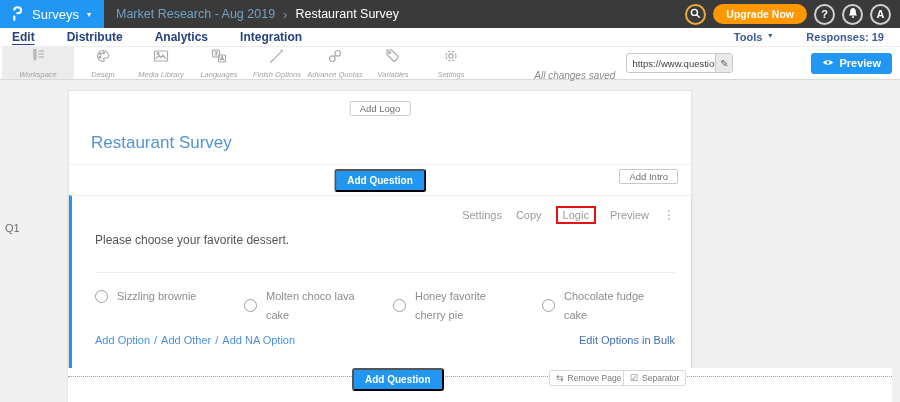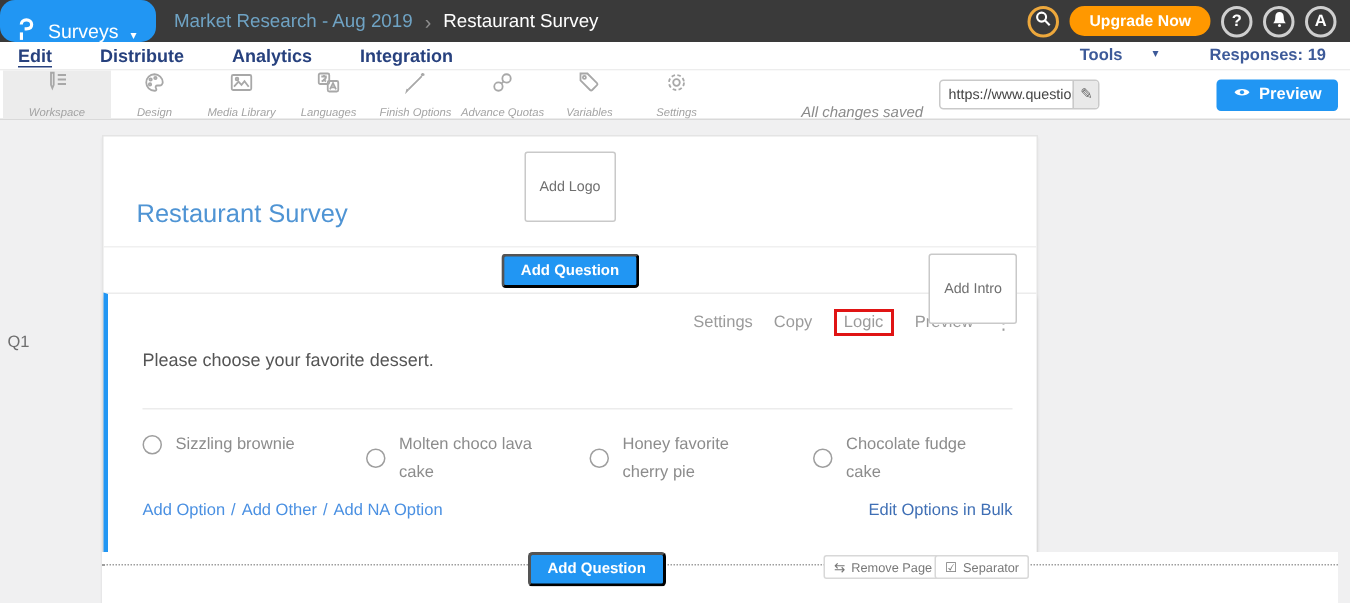--- a/index.html
+++ b/index.html
@@ -4,22 +4,22 @@
 <style>
   * { margin:0; padding:0; box-sizing:border-box; }
   html,body { width:900px; height:402px; }
   body {
     font-family:"Liberation Sans","DejaVu Sans",sans-serif;
     background:#f0f0f1; position:relative; overflow:hidden;
   }
   
   .topbar { position:absolute; top:0; left:0; right:0; height:28px; background:#3a3a3a;
     display:flex; align-items:center; }
-  .brand { height:100%; background:#2196f3; display:flex; align-items:flex-end; gap:8px;
-    padding:0 13px 0 10px; cursor:pointer;border-radius:10px; }
+  .brand { height:100%; background:#2196f3; display:flex; align-items:center; gap:8px;
+    padding:0 13px 0 10px; cursor:pointer; }
   .brand .logo { display:flex; align-items:center; }
   .brand .name { color:#fff; font-size:13px; }
   .caret { color:#fff; font-size:8px; }
   .breadcrumb { display:flex; align-items:center; margin-left:12px; font-size:12.5px; gap:8px; }
   .bc-parent { color:#6fa3c4; }
   .bc-sep { color:#8f8f8f; font-size:13px; }
   .bc-current { color:#fff; }
   .tb-right { margin-left:auto; display:flex; align-items:center; gap:7px; padding-right:9px; }
   .circle { width:21px; height:21px; border-radius:50%; border:2px solid #cfcfcf;
     display:flex; align-items:center; justify-content:center; color:#fff;
@@ -28,21 +28,21 @@
   .upgrade-btn { background:#ff9800; color:#fff; font-size:10.5px; font-weight:bold;
     padding:4px 13px; border-radius:12px; cursor:pointer; }
   
   .subnav { position:absolute; top:28px; left:0; right:0; height:19px; background:#fff;
     display:flex; align-items:center; padding:0 12px; border-bottom:1px solid #ededed; }
   .subnav-item { font-size:12px; font-weight:600; color:#27417e; margin-right:32px; cursor:pointer; }
   .subnav-item.active { text-decoration:underline; text-underline-offset:3px; }
   .subnav-right { margin-left:auto; display:flex; align-items:center; gap:34px;
     font-size:11px; font-weight:600; color:#3d5a99; padding-right:4px; }
   .subnav-right .caret { color:#3d5a99; }
-  .tools { display:flex; align-items:flex-start; gap:20px; cursor:pointer; }
+  .tools { display:flex; align-items:flex-start; gap:6px; cursor:pointer; }
   
   .toolbar { position:absolute; top:47px; left:0; right:0; height:33px; background:#fff;
     border-bottom:1px solid #d9d9d9; display:flex; align-items:stretch; padding-left:2px; }
   .tool { width:58px; display:flex; flex-direction:column; align-items:center;
     justify-content:center; gap:2px; cursor:pointer; }
   .tool.active { background:#ececec; width:72px; }
   .tool .tlabel { font-size:7.5px; color:#a3a3a3; white-space:nowrap;font-style:italic; }
   .tool svg { stroke:#a8a8a8; fill:none; stroke-width:1.2; }
   .toolbar-right { margin-left:auto; display:flex; align-items:center; padding-right:8px; }
   .saved { font-size:10px; font-style:italic; color:#8a8a8a; margin-right:11px;margin-top:24px; }
@@ -54,21 +54,21 @@
     display:flex; align-items:center; justify-content:center; font-size:10px; color:#666; cursor:pointer; }
   .preview-btn { margin-left:78px; height:21px; background:#2196f3; color:#fff; font-size:11px;
     font-weight:bold; border-radius:3px; padding:0 11px; display:flex; align-items:center;
     gap:5px; cursor:pointer; }
   
   .qnum { position:absolute; left:5px; top:222px; font-size:11px; color:#6e6e6e; }
   .card { position:absolute; left:68px; top:90px; width:624px; background:#fff;
     border:1px solid #e4e4e4; box-shadow:0 1px 2px rgba(0,0,0,.06); }
   .logo-row { height:34px; position:relative; }
   .ghost-btn { border:1px solid #c9c9c9; background:#fff; color:#6f6f6f; font-size:9.5px;
-    padding:17px 9px; border-radius:2px; cursor:pointer; white-space:nowrap; }
+    padding:1px 9px; border-radius:2px; cursor:pointer; white-space:nowrap; }
   .add-logo { position:absolute; left:50%; transform:translateX(-50%); top:10px; }
   .survey-title { margin:8px 0 0 22px; font-size:17px; color:#4f94d4; }
   .title-divider { border-top:1px solid #f0f0f0; margin-top:11px; }
   .intro-row { height:30px; position:relative; }
   .blue-btn { background:#2196f3; color:#fff; font-size:10px; font-weight:bold;
     padding:4px 11px; border-radius:3px; cursor:pointer; white-space:nowrap;text-align:center; }
   .add-q-top { position:absolute; left:50%; transform:translateX(-50%); top:4px; }
   .add-intro { position:absolute; right:13px; top:4px; }
   
   .question-block { border-top:1px solid #ececec; border-left:3px solid #2196f3;

